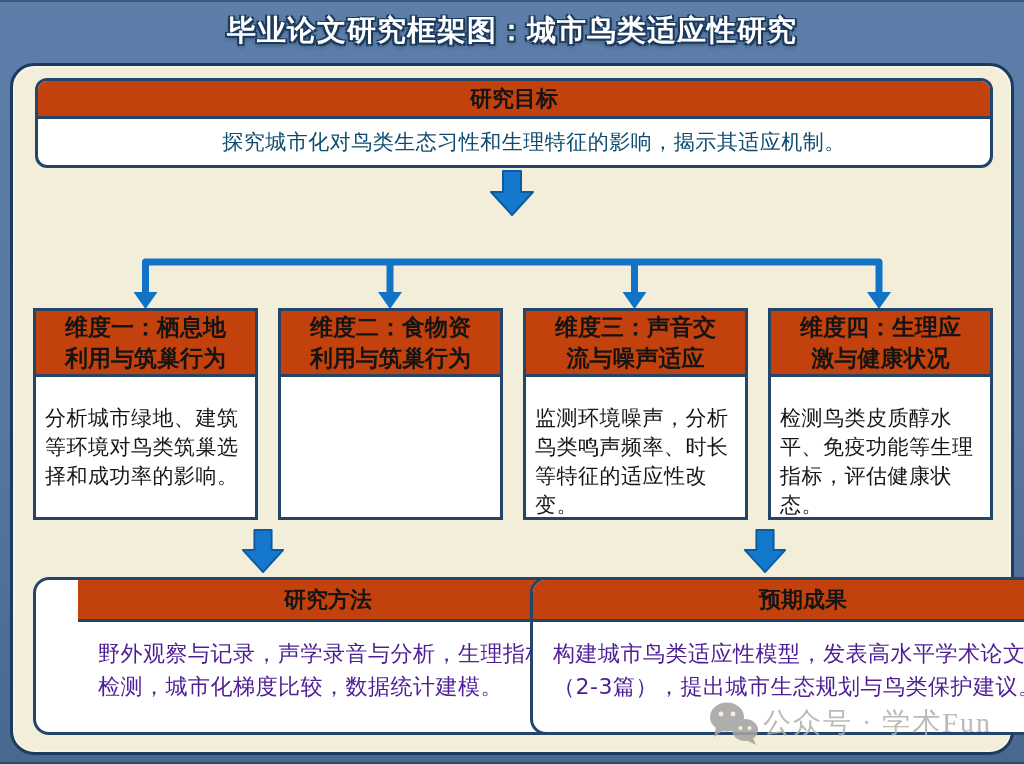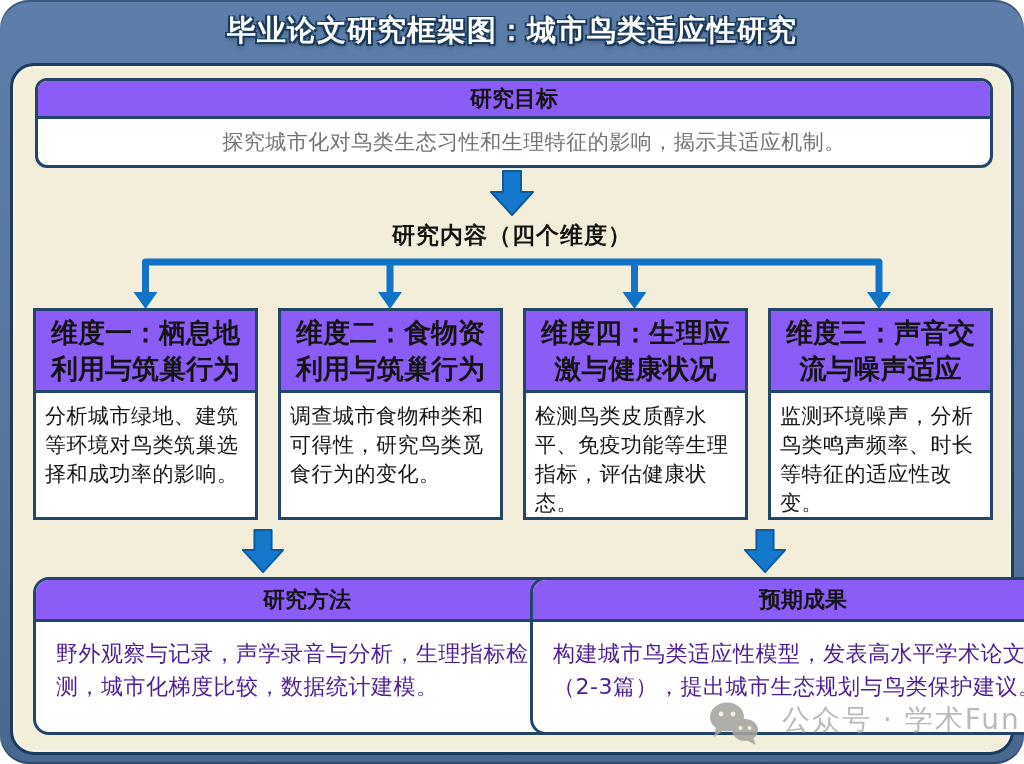--- a/index.html
+++ b/index.html
@@ -6,80 +6,79 @@
   html, body { width: 1024px; height: 764px; }
   body {
     font-family: "DejaVu Sans", "Liberation Sans", sans-serif;
     overflow: hidden;
   }
   .stage {
     position: relative;
     width: 1024px; height: 764px;
     background: linear-gradient(180deg, #5d7ea9 0%, #57779f 55%, #486890 100%);
     box-shadow: inset 0 2px 0 rgba(22,42,70,.45), inset 0 -2px 0 rgba(22,42,70,.5);
-    border-radius: 29px;
   }
   .title {
     position: absolute; top: 11px; left: 0; width: 100%;
     text-align: center;
     font-size: 29px; font-weight: bold; color: #ffffff;
     letter-spacing: 1px;
     text-shadow: -2px -1px 0 #1b3a5c, 2px -1px 0 #1b3a5c, -2px 2px 0 #1b3a5c,
                   2px 2px 0 #1b3a5c, 0 3px 4px rgba(10,25,45,.45);
   }
   .canvas {
     position: absolute; left: 10px; top: 63px; width: 1004px; height: 692px;
     background: #f3eeda;
     border: 3px solid #1d3b5e;
     border-radius: 24px;
     box-shadow: inset 0 0 0 2px rgba(255,255,255,.35);
   }
   .node { border: 3px solid #24456a; background: #ffffff; position: absolute; overflow: hidden; }
   .hdr {
-    background: #8b5cf6;
+    background: #c2410c;
     border-bottom: 3px solid #24456a;
     display: flex; align-items: center; justify-content: center;
     font-weight: bold; color: #141414;
     text-align: center;
   }
   .goal-box { left: 35px; top: 78px; width: 958px; height: 90px; border-radius: 12px; }
   .goal-box .hdr { height: 38px; font-size: 22px; }
   .goal-box .bdy {
     height: 46px; display: flex; align-items: center; justify-content: center;
-    font-size: 21px; color: #737373; letter-spacing: .5px; padding-left: 40px;
+    font-size: 21px; color: #0c4a6e; letter-spacing: .5px; padding-left: 40px;
   }
   .content-label {
     position: absolute; top: 220px; left: 0; width: 100%;
     text-align: center; font-size: 23px; font-weight: bold; color: #141414;
     letter-spacing: 1px;
   }
   .arrow-svg { position: absolute; }
   .connector-svg { position: absolute; left: 0; top: 252px; }
   .dims {
     position: absolute; left: 33px; top: 308px; width: 960px;
     display: flex; justify-content: space-between;
   }
   .dim { position: relative; width: 225px; height: 212px; border: 3px solid #24456a; background: #fff; }
-  .dim .hdr { height: 82px; font-size: 27px; line-height: 1.32; white-space: pre-line; }
+  .dim .hdr { height: 66px; font-size: 23px; line-height: 1.32; white-space: pre-line; }
   .dim .bdy {
-    padding: 9px 9px; font-size: 21px; line-height: 1.38;
+    padding: 27px 9px; font-size: 21px; line-height: 1.38;
     color: #161616; letter-spacing: .5px; text-align: left;
   }
   .bottom-box { top: 577px; height: 158px; border-radius: 16px; }
   .bottom-box .hdr { height: 42px; font-size: 22px; }
   .bottom-box .bdy {
     padding: 15px 20px; font-size: 22px; line-height: 1.5;
     color: #4c1d95; letter-spacing: .5px;
   }
-  .methods-box { left: 33px; width: 548px; }
+  .methods-box { left: 33px; width: 548px; padding-left: 42px; }
   .outcomes-box { left: 530px; width: 546px; }
   .watermark {
     position: absolute; left: 708px; top: 701px;
-    display: flex; align-items: flex-start; gap: 22px;
-    opacity: .88; z-index: 5;
+    display: flex; align-items: center; gap: 3px;
+    opacity: .88; z-index: 5; font-family: Liberation Serif, serif;
   }
   .watermark .wm-text {
     font-size: 28px; color: #b3b1ae; letter-spacing: 2px; white-space: nowrap;
   }
 </style>
 </head>
 <body>
 
 <div class="stage">
 
@@ -89,50 +88,48 @@
 
   <div class="node goal-box">
     <div class="hdr">研究目标</div>
     <div class="bdy">探究城市化对鸟类生态习性和生理特征的影响，揭示其适应机制。</div>
   </div>
 
   <svg class="arrow-svg" style="left:489px; top:170px;" width="46" height="46" viewBox="0 0 46 46">
     <polygon points="14,1 32,1 32,22 44,22 23,45 2,22 14,22" fill="#1478cd" stroke="#0b5c9f" stroke-width="2" stroke-linejoin="round"></polygon>
   </svg>
 
-  <div class="content-label">研究内容（四个维度）</div>
 
   <svg class="connector-svg" width="1024" height="58" viewBox="0 0 1024 58">
     <path d="M145.5 42 L145.5 10 L879 10 L879 42 M390 10 L390 42 M634.5 10 L634.5 42" fill="none" stroke="#1173c5" stroke-width="7" stroke-linejoin="round" stroke-linecap="square"></path>
     <polygon points="133.5,40 157.5,40 145.5,57" fill="#1173c5"></polygon>
     <polygon points="378,40 402,40 390,57" fill="#1173c5"></polygon>
     <polygon points="622.5,40 646.5,40 634.5,57" fill="#1173c5"></polygon>
     <polygon points="867,40 891,40 879,57" fill="#1173c5"></polygon>
   </svg>
 
   <div class="dims">
     <div class="dim">
       <div class="hdr">维度一：栖息地
 利用与筑巢行为</div>
       <div class="bdy">分析城市绿地、建筑等环境对鸟类筑巢选择和成功率的影响。</div>
     </div>
     <div class="dim">
       <div class="hdr">维度二：食物资
 利用与筑巢行为</div>
-      <div class="bdy">调查城市食物种类和可得性，研究鸟类觅食行为的变化。</div>
+    </div>
+    <div class="dim">
+      <div class="hdr">维度三：声音交
+流与噪声适应</div>
+      <div class="bdy">监测环境噪声，分析鸟类鸣声频率、时长等特征的适应性改变。</div>
     </div>
     <div class="dim">
       <div class="hdr">维度四：生理应
 激与健康状况</div>
       <div class="bdy">检测鸟类皮质醇水平、免疫功能等生理指标，评估健康状态。</div>
-    </div>
-    <div class="dim">
-      <div class="hdr">维度三：声音交
-流与噪声适应</div>
-      <div class="bdy">监测环境噪声，分析鸟类鸣声频率、时长等特征的适应性改变。</div>
     </div>
   </div>
 
   <svg class="arrow-svg" style="left:241px; top:528px;" width="44" height="46" viewBox="0 0 46 46">
     <polygon points="14,1 32,1 32,22 44,22 23,45 2,22 14,22" fill="#1478cd" stroke="#0b5c9f" stroke-width="2" stroke-linejoin="round"></polygon>
   </svg>
   <svg class="arrow-svg" style="left:743px; top:528px;" width="44" height="46" viewBox="0 0 46 46">
     <polygon points="14,1 32,1 32,22 44,22 23,45 2,22 14,22" fill="#1478cd" stroke="#0b5c9f" stroke-width="2" stroke-linejoin="round"></polygon>
   </svg>
 

